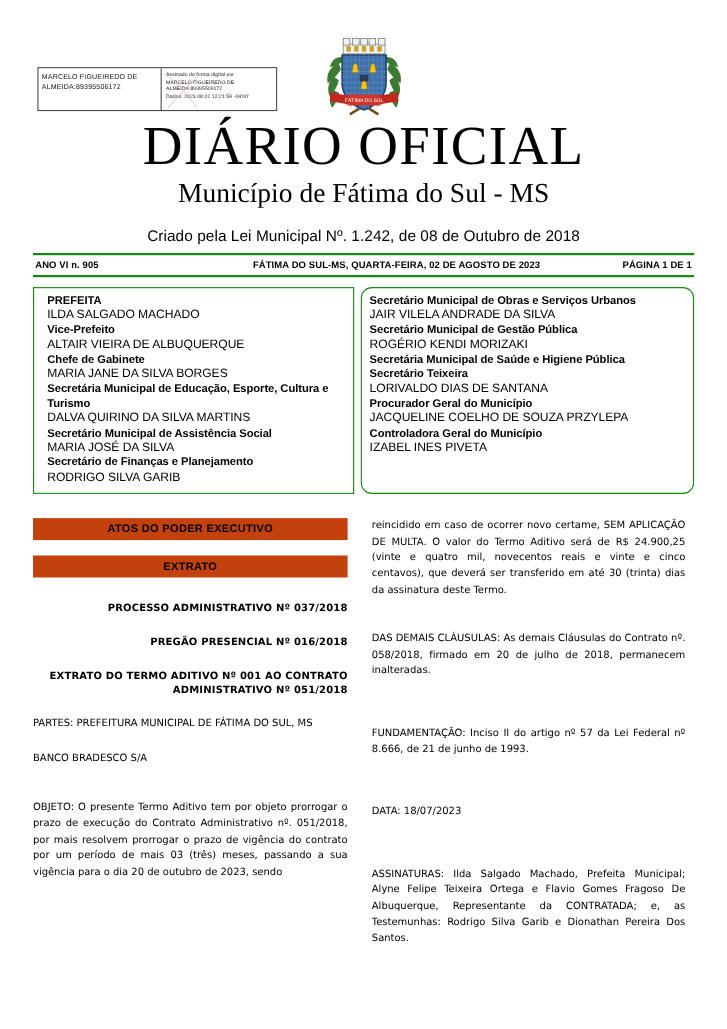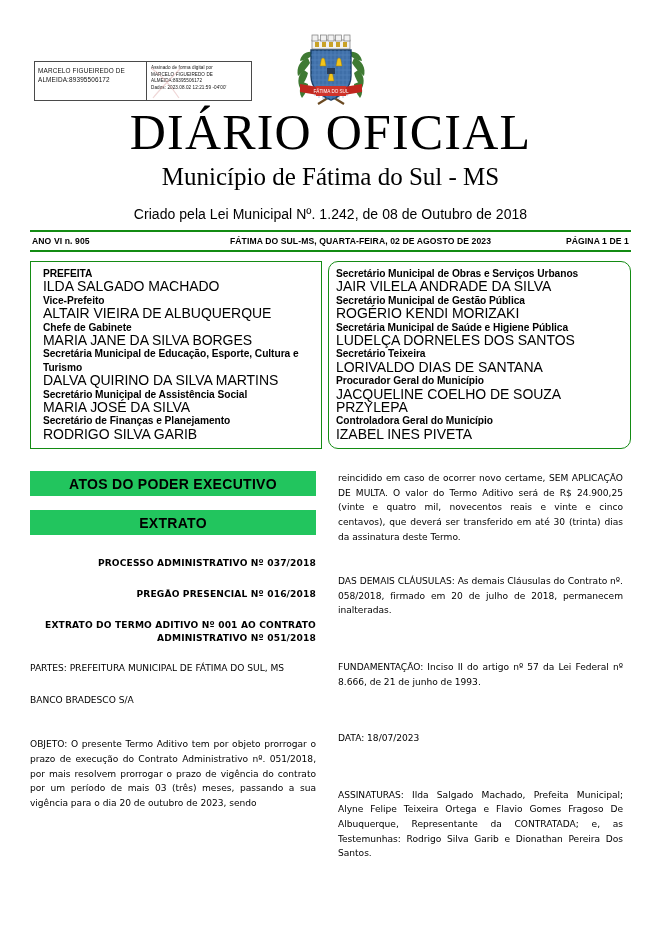--- a/index.html
+++ b/index.html
@@ -132,39 +132,39 @@
   }
   .off-col.left { width: 292px; padding-left: 12px; }
   .off-col.right { flex: 1; border-radius: 10px; }
   .off-role {
     font-size: 10.2px;
     font-weight: bold;
     line-height: 13.4px;
     letter-spacing: -.05px;
   }
   .off-name {
-    font-size: 14px;
+    font-size: 11px;
     line-height: 13.4px;
     letter-spacing: -.05px;
   }
 
   
   .main {
     display: flex;
     margin-top: 22px;
     gap: 22px;
   }
   .col { width: 286px; }
   .col.right-col { width: 285px; }
 
   .banner {
-    background: #22c55e;
+    background: #c2410c;
     color: #000;
     text-align: center;
-    font-size: 14px;
+    font-size: 10px;
     font-weight: bold;
     letter-spacing: .3px;
     padding: 4.5px 0 4.5px 0;
     margin-bottom: 14px;
   }
   .banner.second { margin-bottom: 22px; }
 
   .head-center {
     text-align: right;
     font-family: "DejaVu Sans", sans-serif;
@@ -306,21 +306,20 @@
       <div class="off-name">MARIA JOSÉ DA SILVA</div>
       <div class="off-role">Secretário de Finanças e Planejamento</div>
       <div class="off-name">RODRIGO SILVA GARIB</div>
     </div>
     <div class="off-col right">
       <div class="off-role">Secretário Municipal de Obras e Serviços Urbanos</div>
       <div class="off-name">JAIR VILELA ANDRADE DA SILVA</div>
       <div class="off-role">Secretário Municipal de Gestão Pública</div>
       <div class="off-name">ROGÉRIO KENDI MORIZAKI</div>
       <div class="off-role">Secretária Municipal de Saúde e Higiene Pública</div>
-      <div class="off-name">LUDELÇA DORNELES DOS SANTOS</div>
       <div class="off-role">Secretário Teixeira</div>
       <div class="off-name">LORIVALDO DIAS DE SANTANA</div>
       <div class="off-role">Procurador Geral do Município</div>
       <div class="off-name">JACQUELINE COELHO DE SOUZA PRZYLEPA</div>
       <div class="off-role">Controladora Geral do Município</div>
       <div class="off-name">IZABEL INES PIVETA</div>
     </div>
   </div>
 
   <div class="main">

